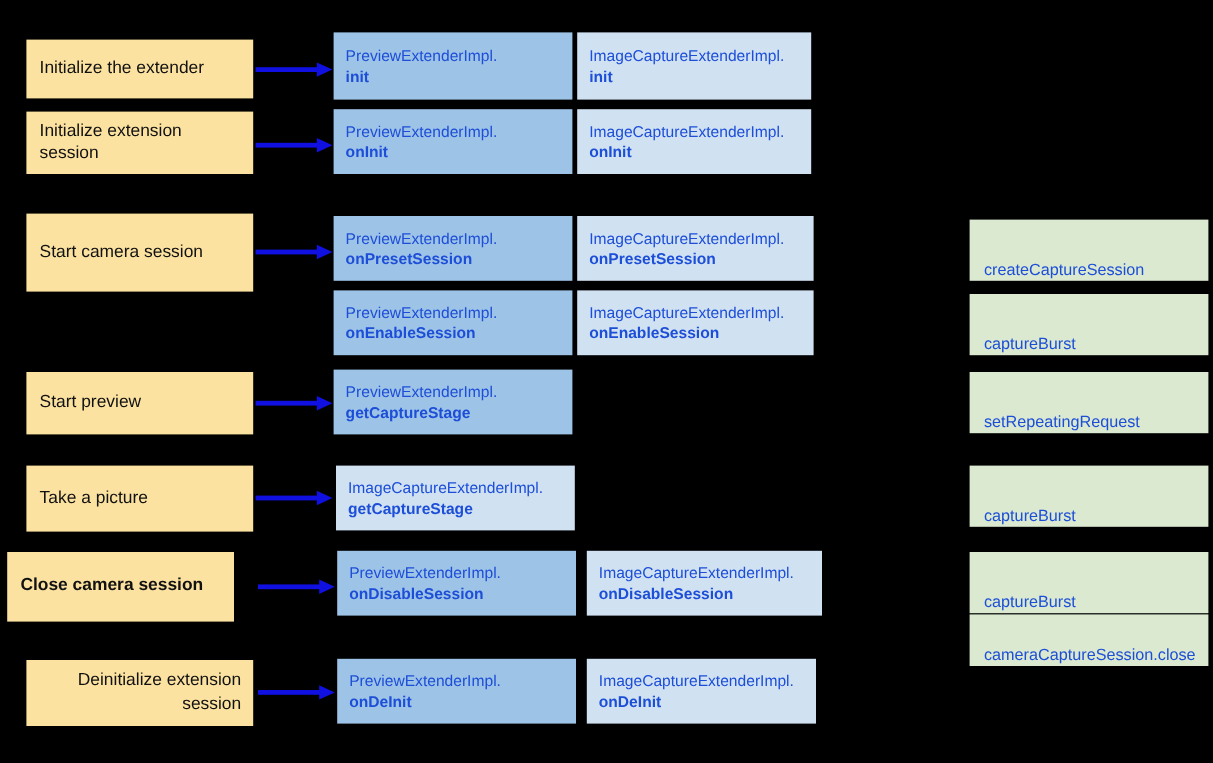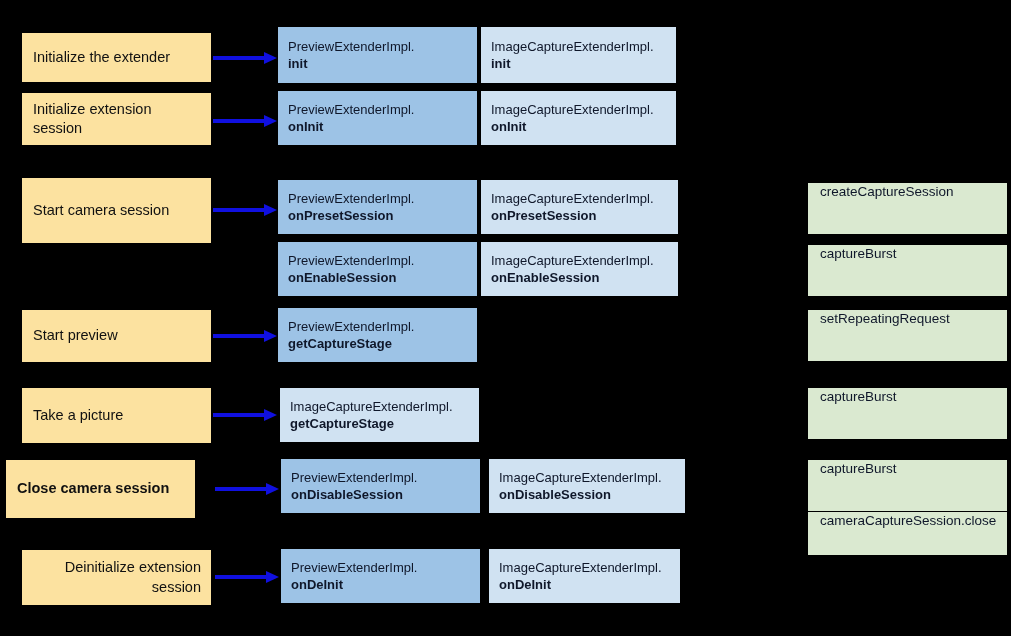--- a/index.html
+++ b/index.html
@@ -24,41 +24,41 @@
     height: 636px;
     background: #000000;
   }
   .box {
     position: absolute;
     display: flex;
     flex-direction: column;
     justify-content: center;
     padding: 0 10px;
     line-height: 1.33;
-    color: #0f172a;
+    color: #1d4ed8;
     font-size: 13.5px;
     overflow: hidden;
   }
   .box.stage {
     background: #FCE2A0;
     font-size: 14.5px;
     padding-left: 11px;
     color: #111111;
   }
   .box.preview {
     background: #9DC3E6;
   }
   .box.imagecapture {
     background: #D0E2F2;
     justify-content: center;
   }
   .box.hal {
     background: #DAE9D0;
     font-size: 13.5px;
-    justify-content: flex-start;
+    justify-content: flex-end;
     padding-left: 12px;
   }
   .box .cls {
     font-weight: normal;
     white-space: nowrap;
     font-size: 13px;
   }
   .box .mth {
     font-weight: bold;
     white-space: nowrap;

